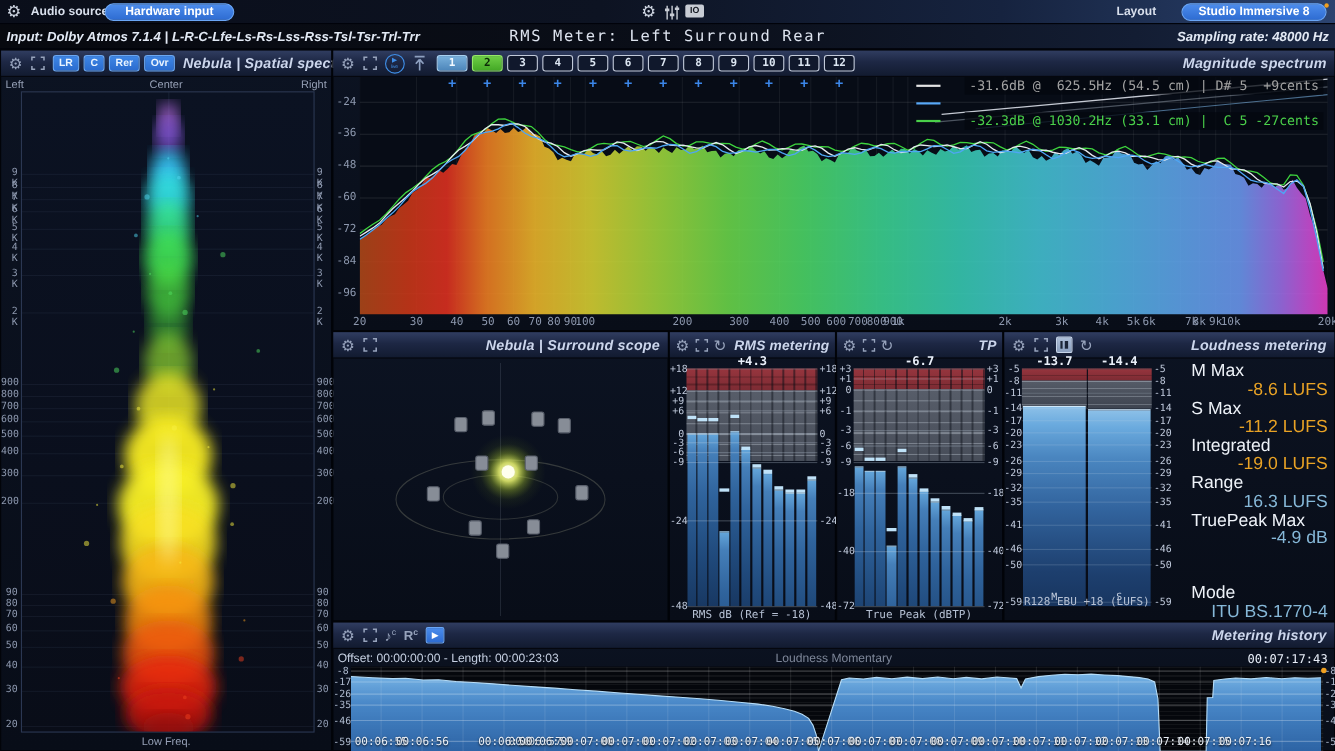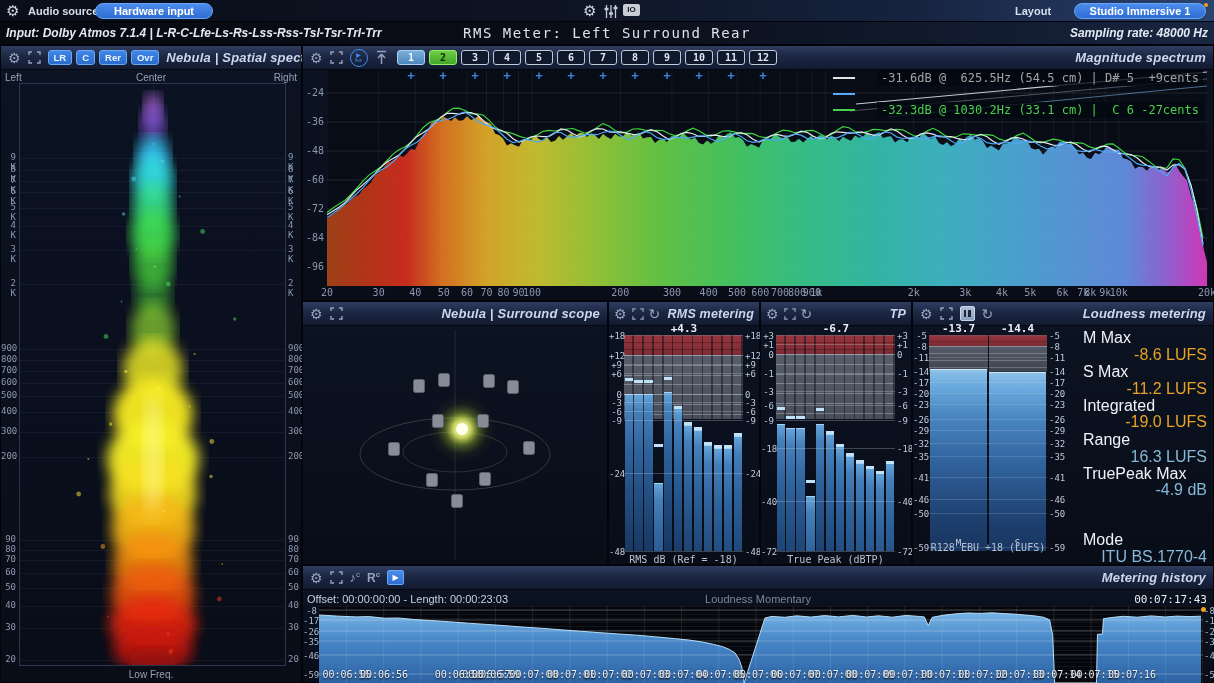--- a/index.html
+++ b/index.html
@@ -61,21 +61,21 @@
             <line x1="7" y1="0" x2="7" y2="13"></line>
             <line x1="11.5" y1="0" x2="11.5" y2="13"></line>
             <line x1="0.5" y1="4" x2="4.5" y2="4" stroke-width="2.4"></line>
             <line x1="5" y1="8.5" x2="9" y2="8.5" stroke-width="2.4"></line>
             <line x1="9.5" y1="3" x2="13.5" y2="3" stroke-width="2.4"></line>
           </g>
         </svg>
     </span>
     <span class="abs" style="left:623px;top:4px;width:17px;height:12px;border-radius:2px;background:#c8ccd4;color:#12161f;font-size:8px;font-weight:bold;text-align:center;line-height:12px">IO</span>
     <span class="tb-label abs" style="left:1015px">Layout</span>
-    <div class="blue-btn" style="left:1074px;width:132px">Studio Immersive 1</div>
+    <div class="blue-btn" style="left:1074px;width:132px">Studio Immersive 8</div>
     <span class="abs" style="left:1204px;top:3px;width:4px;height:4px;border-radius:50%;background:#f0a020"></span>
   </div>
 
   <div id="infobar">
     <span class="ital abs" style="left:6px;top:4px">Input: Dolby Atmos 7.1.4 | L-R-C-Lfe-Ls-Rs-Lss-Rss-Tsl-Tsr-Trl-Trr</span>
     <span class="mono abs" style="left:50%;transform:translateX(-50%);top:3px;font-size:14px;letter-spacing:1.5px;color:#dde3ee">RMS Meter: Left Surround Rear</span>
     <span class="ital abs" style="right:6px;top:4px">Sampling rate: 48000 Hz</span>
   </div>
 
   <div id="p-spatial" class="panel" style="left:0;top:45px;width:302px;height:638px">
@@ -343,21 +343,21 @@
           <line x1="529" y1="34" x2="880" y2="2" stroke="rgba(230,235,245,.85)" stroke-width="1.2"></line>
           <line x1="523" y1="41" x2="880" y2="9" stroke="rgba(160,170,185,.45)" stroke-width="1"></line>
           <line x1="560" y1="47" x2="880" y2="16" stroke="rgba(130,190,240,.55)" stroke-width="1"></line>
           <path d="M0,142.4 L6,137.9 L12,133.9 L18,130.2 L24,124.5 L30,117.8 L36,110.9 L42,105.1 L48,101.1 L54,96.7 L60,90.5 L66,84.1 L72,79.7 L78,76.8 L84,72.5 L90,65.4 L96,57.7 L102,52.8 L108,50.6 L114,48.0 L120,42.5 L126,38.3 L132,38.1 L138,40.5 L144,43.6 L150,43.9 L156,45.0 L162,50.1 L168,56.8 L174,61.1 L180,62.2 L186,63.6 L192,66.1 L198,68.0 L204,67.8 L210,64.9 L216,61.3 L222,60.4 L228,61.0 L234,59.9 L240,59.0 L246,58.5 L252,60.9 L258,63.2 L264,61.7 L270,57.4 L276,53.6 L282,56.0 L288,60.5 L294,62.8 L300,62.1 L306,59.0 L312,58.9 L318,60.1 L324,60.6 L330,60.3 L336,60.5 L342,63.7 L348,65.6 L354,64.6 L360,60.9 L366,58.2 L372,60.8 L378,64.6 L384,66.2 L390,64.0 L396,61.0 L402,60.9 L408,62.1 L414,63.7 L420,63.3 L426,63.6 L432,66.5 L438,67.6 L444,66.5 L450,62.8 L456,60.2 L462,60.9 L468,62.7 L474,62.2 L480,60.7 L486,60.4 L492,63.2 L498,66.5 L504,64.6 L510,60.2 L516,56.7 L522,57.7 L528,61.5 L534,62.8 L540,61.7 L546,59.4 L552,59.6 L558,60.7 L564,59.8 L570,59.4 L576,59.8 L582,63.3 L588,66.2 L594,64.9 L600,61.1 L606,58.3 L612,61.2 L618,65.6 L624,67.5 L630,66.5 L636,63.8 L642,64.1 L648,65.2 L654,65.2 L660,64.7 L666,65.3 L672,68.9 L678,70.7 L684,69.2 L690,65.4 L696,63.1 L702,66.8 L708,71.1 L714,72.9 L720,71.1 L726,69.2 L732,70.2 L738,71.9 L744,73.1 L750,72.6 L756,73.3 L762,76.6 L768,78.3 L774,77.3 L780,74.1 L786,73.8 L792,78.2 L798,83.1 L804,85.4 L810,85.5 L816,87.0 L822,91.4 L828,96.3 L834,98.1 L840,97.8 L846,89.0 L852,89.5 L858,98.4 L864,116.1 L870,138.4 L876,168.1" fill="none" stroke="#3ed43e" stroke-width="1.2"></path>
           <path d="M0,144.8 L6,141.0 L12,137.2 L18,132.8 L24,126.0 L30,119.7 L36,114.6 L42,109.4 L48,103.6 L54,97.2 L60,91.9 L66,88.5 L72,84.9 L78,79.2 L84,72.1 L90,66.4 L96,62.8 L102,58.8 L108,52.8 L114,47.0 L120,43.4 L126,43.4 L132,44.1 L138,42.7 L144,42.7 L150,44.8 L156,50.2 L162,56.0 L168,58.9 L174,60.2 L180,63.2 L186,68.8 L192,72.0 L198,70.0 L204,66.9 L210,66.0 L216,66.6 L222,66.3 L228,63.0 L234,59.0 L240,60.1 L246,63.8 L252,66.8 L258,65.2 L264,60.7 L270,58.6 L276,59.0 L282,61.8 L288,62.4 L294,61.9 L300,63.3 L306,64.4 L312,64.7 L318,61.9 L324,59.6 L330,61.6 L336,66.0 L342,69.5 L348,67.3 L354,63.6 L360,62.3 L366,63.7 L372,66.5 L378,66.3 L384,65.2 L390,65.4 L396,66.5 L402,66.6 L408,63.7 L414,62.7 L420,64.7 L426,69.2 L432,72.1 L438,69.2 L444,65.5 L450,64.3 L456,65.8 L462,66.5 L468,64.2 L474,61.2 L480,62.3 L486,66.1 L492,68.7 L498,67.9 L504,63.6 L510,61.8 L516,62.4 L522,63.2 L528,62.9 L534,61.8 L540,63.4 L546,65.1 L552,65.1 L558,62.0 L564,58.8 L570,61.1 L576,65.6 L582,68.8 L588,67.5 L594,63.9 L600,62.9 L606,64.1 L612,66.6 L618,66.8 L624,66.5 L630,68.4 L636,69.6 L642,69.5 L648,66.3 L654,64.3 L660,66.7 L666,71.2 L672,74.3 L678,71.8 L684,68.2 L690,67.4 L696,69.0 L702,72.1 L708,72.2 L714,71.9 L720,73.2 L726,75.1 L732,75.5 L738,72.9 L744,72.1 L750,74.7 L756,79.2 L762,81.8 L768,79.2 L774,76.4 L780,76.3 L786,79.8 L792,83.4 L798,84.0 L804,84.5 L810,87.8 L816,93.0 L822,96.5 L828,97.1 L834,97.2 L840,100.0 L846,95.1 L852,94.6 L858,99.2 L864,115.2 L870,140.8 L876,174.1" fill="none" stroke="#e4e8ee" stroke-width="1.2"></path>
           <path d="M0,147.6 L6,143.6 L12,139.1 L18,134.4 L24,128.7 L30,123.5 L36,117.6 L42,110.5 L48,104.3 L54,100.1 L60,96.7 L66,91.9 L72,85.3 L78,79.0 L84,75.2 L90,72.2 L96,66.6 L102,58.5 L108,52.1 L114,50.3 L120,49.5 L126,47.2 L132,43.7 L138,42.0 L144,46.0 L150,50.9 L156,53.9 L162,55.6 L168,58.2 L174,63.5 L180,69.3 L186,72.5 L192,71.5 L198,69.4 L204,70.3 L210,72.1 L216,70.3 L222,65.8 L228,62.4 L234,62.5 L240,66.2 L246,67.4 L252,66.2 L258,64.6 L264,64.3 L270,64.7 L276,62.5 L282,61.2 L288,61.8 L294,65.5 L300,69.4 L306,67.9 L312,64.0 L318,61.4 L324,63.3 L330,67.7 L336,69.4 L342,68.8 L348,66.9 L354,67.3 L360,68.3 L366,67.1 L372,65.9 L378,65.9 L384,69.0 L390,71.4 L396,69.8 L402,65.9 L408,63.4 L414,66.5 L420,70.8 L426,72.4 L432,71.4 L438,68.9 L444,69.4 L450,70.4 L456,68.9 L462,65.7 L468,63.9 L474,65.1 L480,68.3 L486,69.2 L492,67.9 L498,67.7 L504,67.6 L510,67.9 L516,65.4 L522,62.4 L528,62.7 L534,65.9 L540,69.4 L546,68.1 L552,64.2 L558,61.9 L564,63.0 L570,67.1 L576,68.5 L582,67.9 L588,67.4 L594,68.0 L600,68.9 L606,66.9 L612,65.7 L618,66.8 L624,70.7 L630,74.4 L636,72.4 L642,68.5 L648,66.3 L654,68.6 L660,72.7 L666,73.9 L672,73.3 L678,71.8 L684,72.6 L690,73.3 L696,71.7 L702,71.1 L708,72.3 L714,76.3 L720,79.1 L726,77.7 L732,74.4 L738,73.0 L744,76.6 L750,80.6 L756,81.7 L762,80.8 L768,79.4 L774,80.9 L780,82.2 L786,82.2 L792,82.3 L798,84.3 L804,89.0 L810,93.7 L816,95.4 L822,95.5 L828,97.4 L834,101.8 L840,105.9 L846,97.4 L852,93.5 L858,99.5 L864,119.9 L870,146.6 L876,176.4" fill="none" stroke="#4ea6f4" stroke-width="1.2"></path>
         </svg>
         <div class="rdout" style="top: 0px; color: #a3a3a3;">-31.6dB @  625.5Hz (54.5 cm) | D# 5  +9cents</div>
         <div style="position: absolute; right: 352px; top: 7px; width: 22px; height: 1.5px; background: rgb(228, 228, 228);"></div>
         <div style="position: absolute; right: 352px; top: 23px; width: 22px; height: 1.5px; background: rgb(88, 168, 248);"></div>
-        <div class="rdout" style="top: 32px; color: rgb(74, 208, 74);">-32.3dB @ 1030.2Hz (33.1 cm) |  C 6 -27cents</div>
+        <div class="rdout" style="top: 32px; color: rgb(74, 208, 74);">-32.3dB @ 1030.2Hz (33.1 cm) |  C 5 -27cents</div>
         <div style="position: absolute; right: 352px; top: 39px; width: 22px; height: 1.5px; background: rgb(74, 208, 74);"></div>
       </div>
     <div id="mag-freq"></div>
   <div class="tick" style="left: 2px; width: 19px; text-align: right; font-size: 10px; top: 42px;">-24</div>
       <div class="tick" style="left: 2px; width: 19px; text-align: right; font-size: 10px; top: 71px;">-36</div>
       <div class="tick" style="left: 2px; width: 19px; text-align: right; font-size: 10px; top: 100px;">-48</div>
       <div class="tick" style="left: 2px; width: 19px; text-align: right; font-size: 10px; top: 129px;">-60</div>
       <div class="tick" style="left: 2px; width: 19px; text-align: right; font-size: 10px; top: 158px;">-72</div>
       <div class="tick" style="left: 2px; width: 19px; text-align: right; font-size: 10px; top: 187px;">-84</div>
       <div class="tick" style="left: 2px; width: 19px; text-align: right; font-size: 10px; top: 216px;">-96</div>
@@ -376,21 +376,21 @@
       <div class="tick" style="text-align: center; width: 30px; font-size: 10px; top: 242px; left: 419.08px;">500</div>
       <div class="tick" style="text-align: center; width: 30px; font-size: 10px; top: 242px; left: 442.224px;">600</div>
       <div class="tick" style="text-align: center; width: 30px; font-size: 10px; top: 242px; left: 461.936px;">700</div>
       <div class="tick" style="text-align: center; width: 30px; font-size: 10px; top: 242px; left: 478.92px;">800</div>
       <div class="tick" style="text-align: center; width: 30px; font-size: 10px; top: 242px; left: 493.88px;">900</div>
       <div class="tick" style="text-align: left; width: 30px; font-size: 10px; top: 242px; left: 507.344px;">1k</div>
       <div class="tick" style="text-align: center; width: 30px; font-size: 10px; top: 242px; left: 595.696px;">2k</div>
       <div class="tick" style="text-align: center; width: 30px; font-size: 10px; top: 242px; left: 647.264px;">3k</div>
       <div class="tick" style="text-align: center; width: 30px; font-size: 10px; top: 242px; left: 683.96px;">4k</div>
       <div class="tick" style="text-align: center; width: 30px; font-size: 10px; top: 242px; left: 712.384px;">5k</div>
-      <div class="tick" style="text-align: right; width: 30px; font-size: 10px; top: 242px; left: 735.616px;">6k</div>
+      <div class="tick" style="text-align: left; width: 30px; font-size: 10px; top: 242px; left: 735.616px;">6k</div>
       <div class="tick" style="text-align: center; width: 50px; font-size: 10px; top: 242px; left: 755.24px;">7k</div>
       <div class="tick" style="text-align: center; width: 30px; font-size: 10px; top: 242px; left: 772.224px;">8k</div>
       <div class="tick" style="text-align: center; width: 30px; font-size: 10px; top: 242px; left: 787.184px;">9k</div>
       <div class="tick" style="text-align: center; width: 30px; font-size: 10px; top: 242px; left: 800.736px;">10k</div>
       <div class="tick" style="text-align: center; width: 30px; font-size: 10px; top: 242px; left: 889px;">20k</div>
     </div>
 
   <div id="p-scope" class="panel" style="left:302px;top:301px;width:306px;height:264px">
     <div class="phead">
       <span class="ico">⚙</span>

